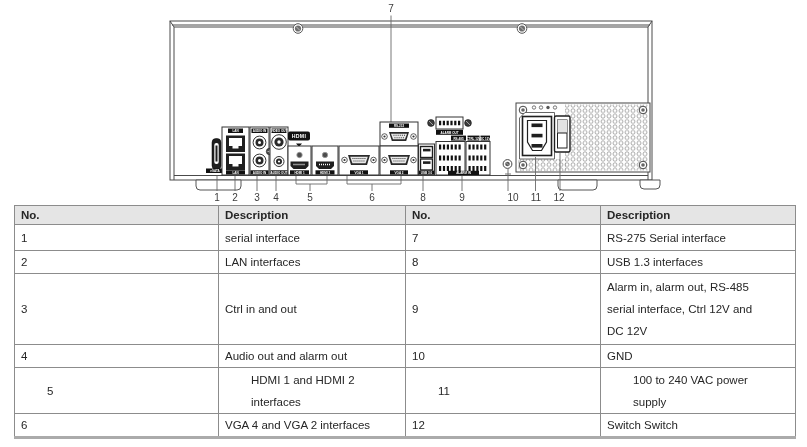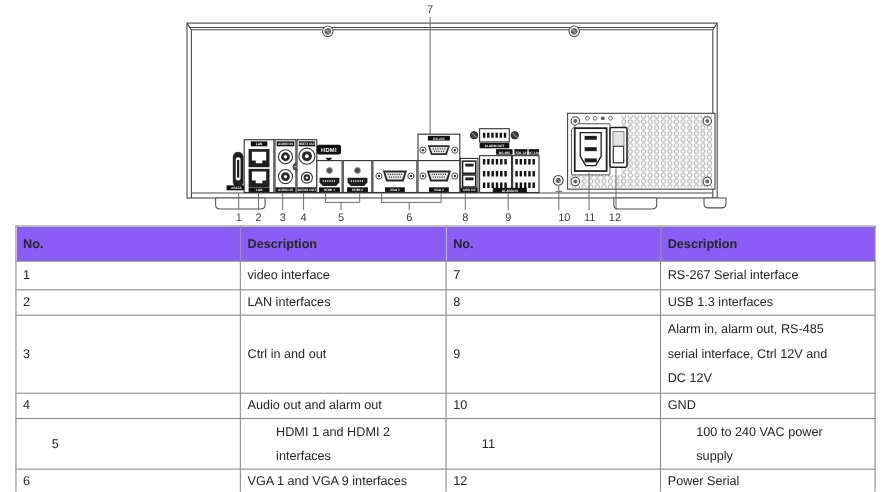--- a/index.html
+++ b/index.html
@@ -25,23 +25,23 @@
   table.iface th, table.iface td {
     border:1px solid #8c8c8c;
     vertical-align:middle;
     padding:0 6px;
     text-align:left;
     white-space:pre-line;
     overflow:hidden;
     line-height:22px;
   }
   table.iface th {
-    background:#8b5cf6;
+    background:#e5e5e5;
     font-weight:bold;
-    height:32px;
+    height:19px;
     line-height:14px;
   }
   tr.r1 td { height:26px; }
   tr.r2 td { height:20px; }
   tr.r3 td { height:71px; }
   tr.r4 td { height:22px; }
   tr.r5 td { height:46px;padding-left:32px; }
   tr.r6 td { height:23px; }
 </style>
 </head>
@@ -326,23 +326,23 @@
   </colgroup>
   <tbody>
       <tr>
     <th>No.</th>
     <th>Description</th>
     <th>No.</th>
     <th>Description</th>
   </tr>
   <tr class="r1">
     <td>1</td>
-    <td>video interface</td>
+    <td>serial interface</td>
     <td>7</td>
-    <td>RS-267 Serial interface</td>
+    <td>RS-275 Serial interface</td>
   </tr>
   <tr class="r2">
     <td>2</td>
     <td>LAN interfaces</td>
     <td>8</td>
     <td>USB 1.3 interfaces</td>
   </tr>
   <tr class="r3">
     <td>3</td>
     <td>Ctrl in and out</td>
@@ -360,18 +360,18 @@
   <tr class="r5">
     <td>5</td>
     <td>HDMI 1 and HDMI 2
 interfaces</td>
     <td>11</td>
     <td>100 to 240 VAC power
 supply</td>
   </tr>
   <tr class="r6">
     <td>6</td>
-    <td>VGA 1 and VGA 9 interfaces</td>
+    <td>VGA 4 and VGA 2 interfaces</td>
     <td>12</td>
-    <td>Power Serial</td>
+    <td>Switch Switch</td>
   </tr>
 </tbody>
   </table>
 
 </body></html>

